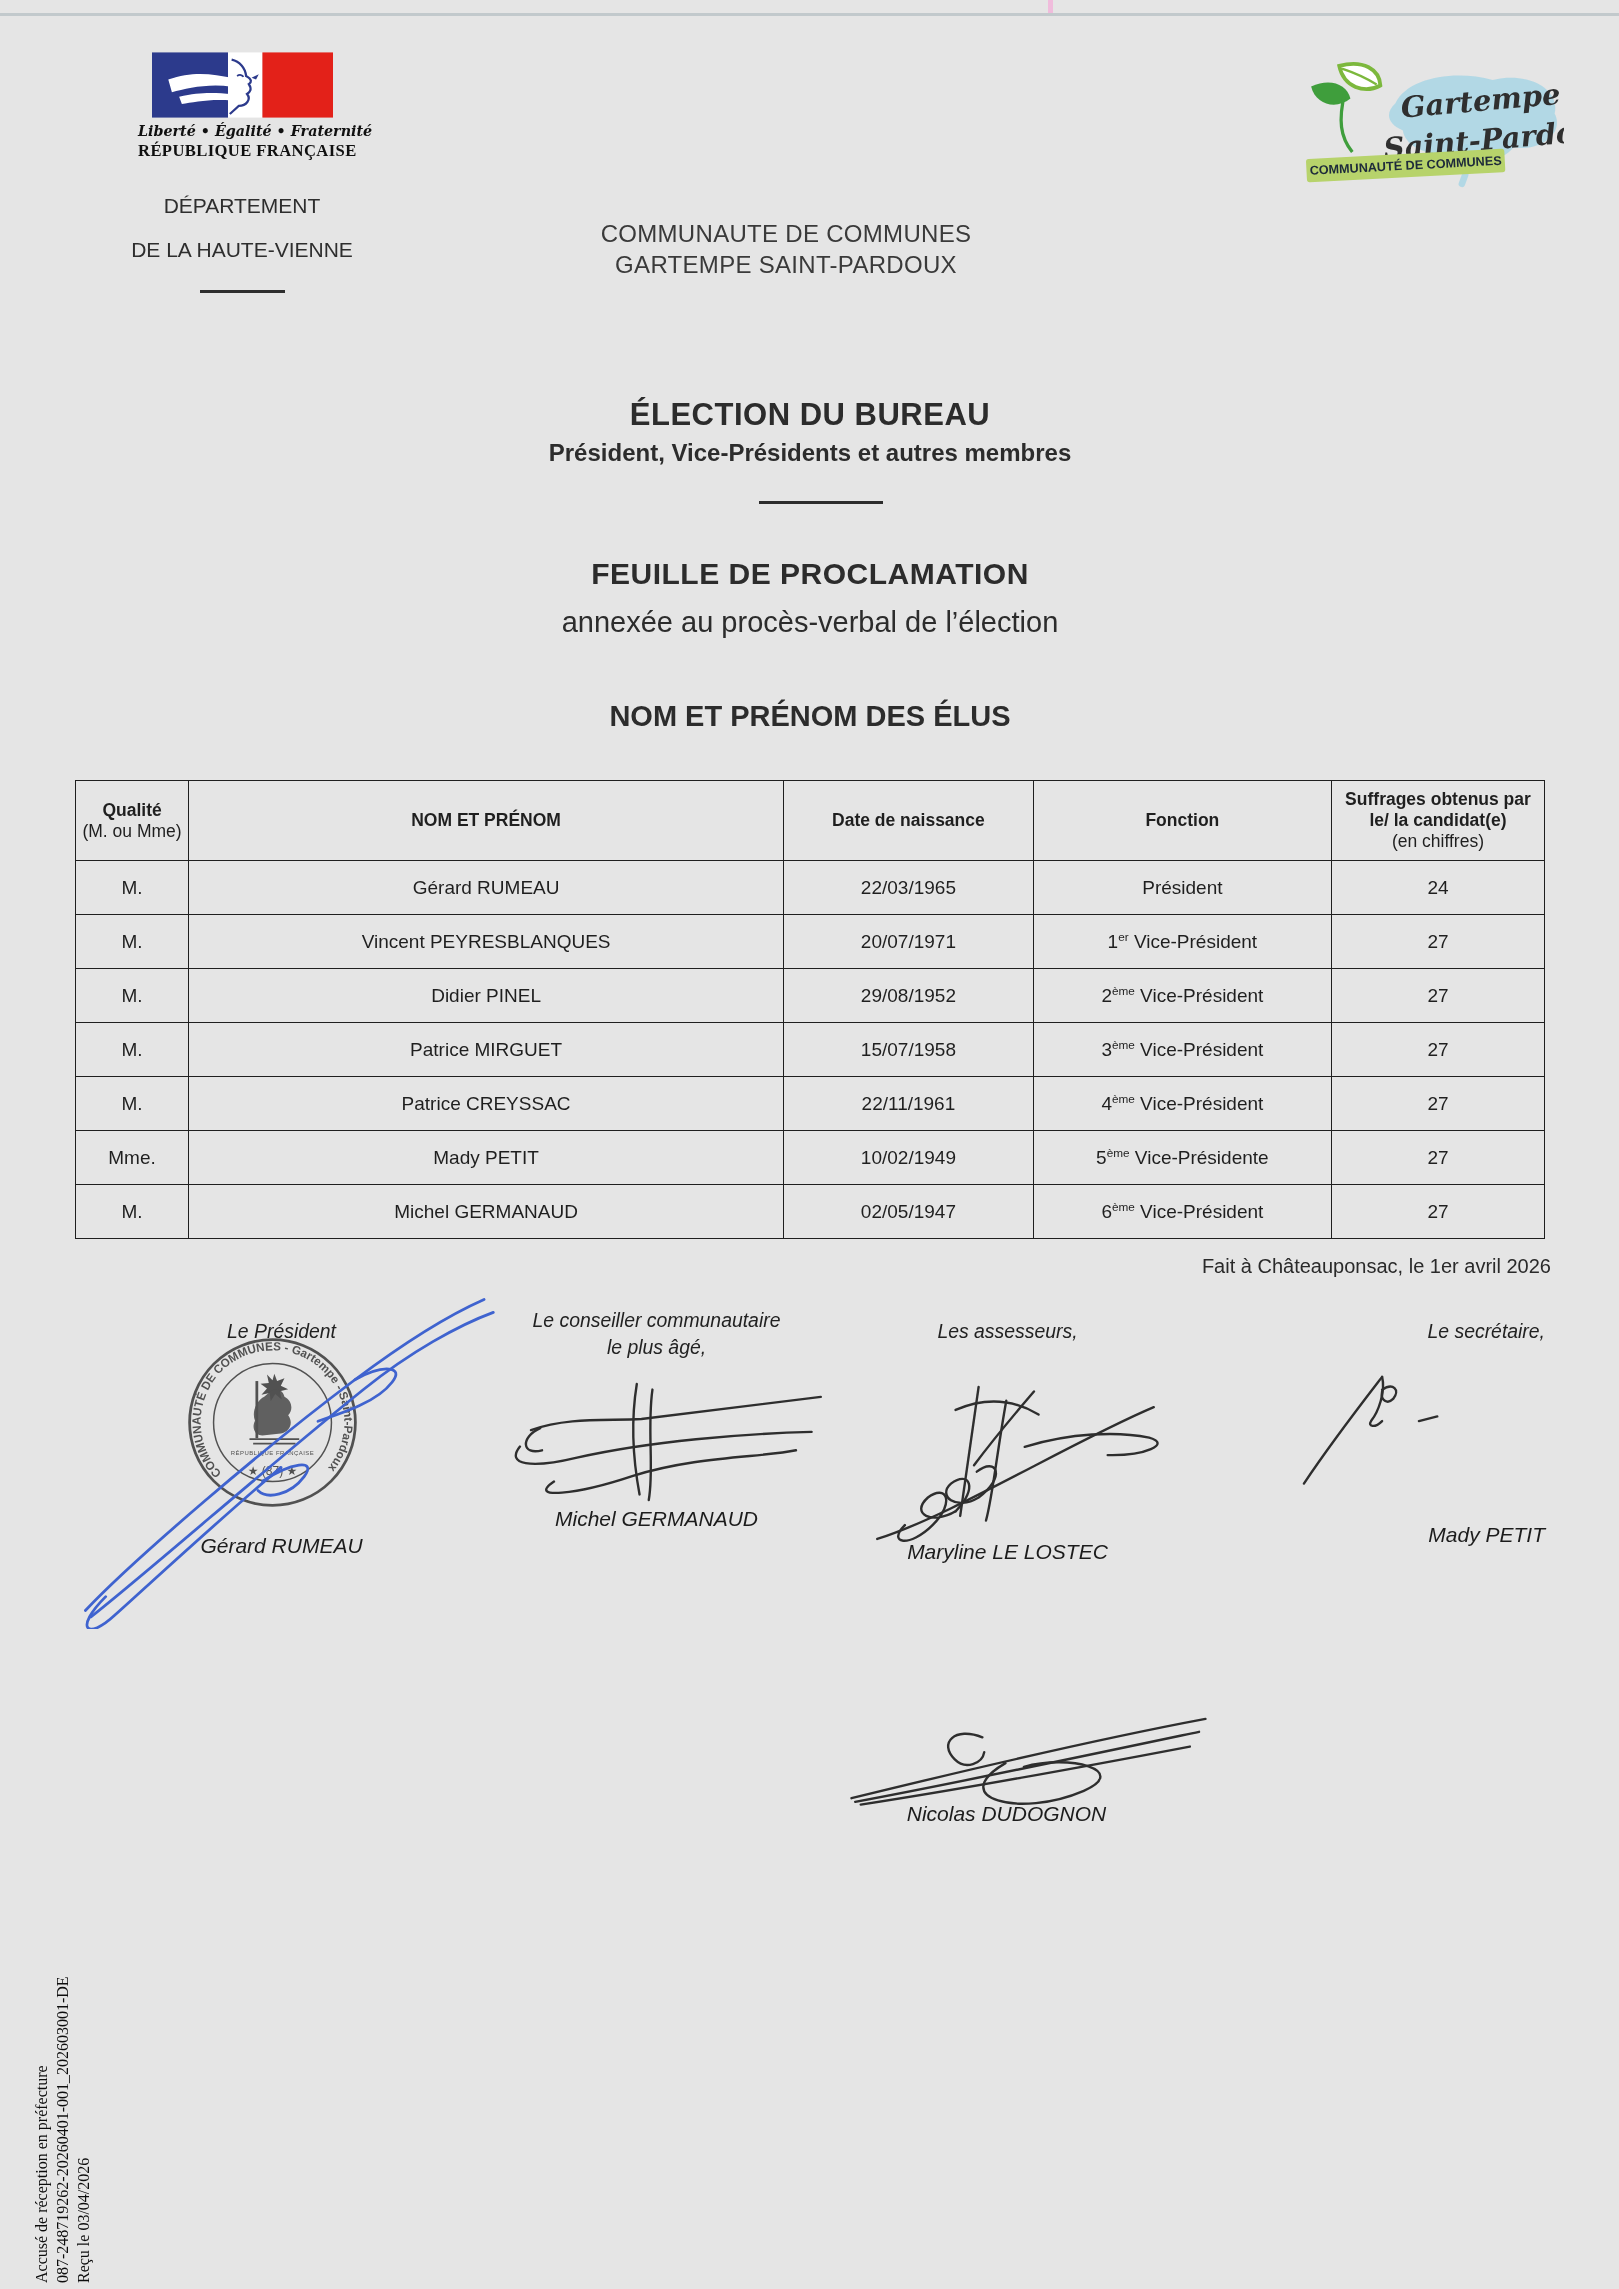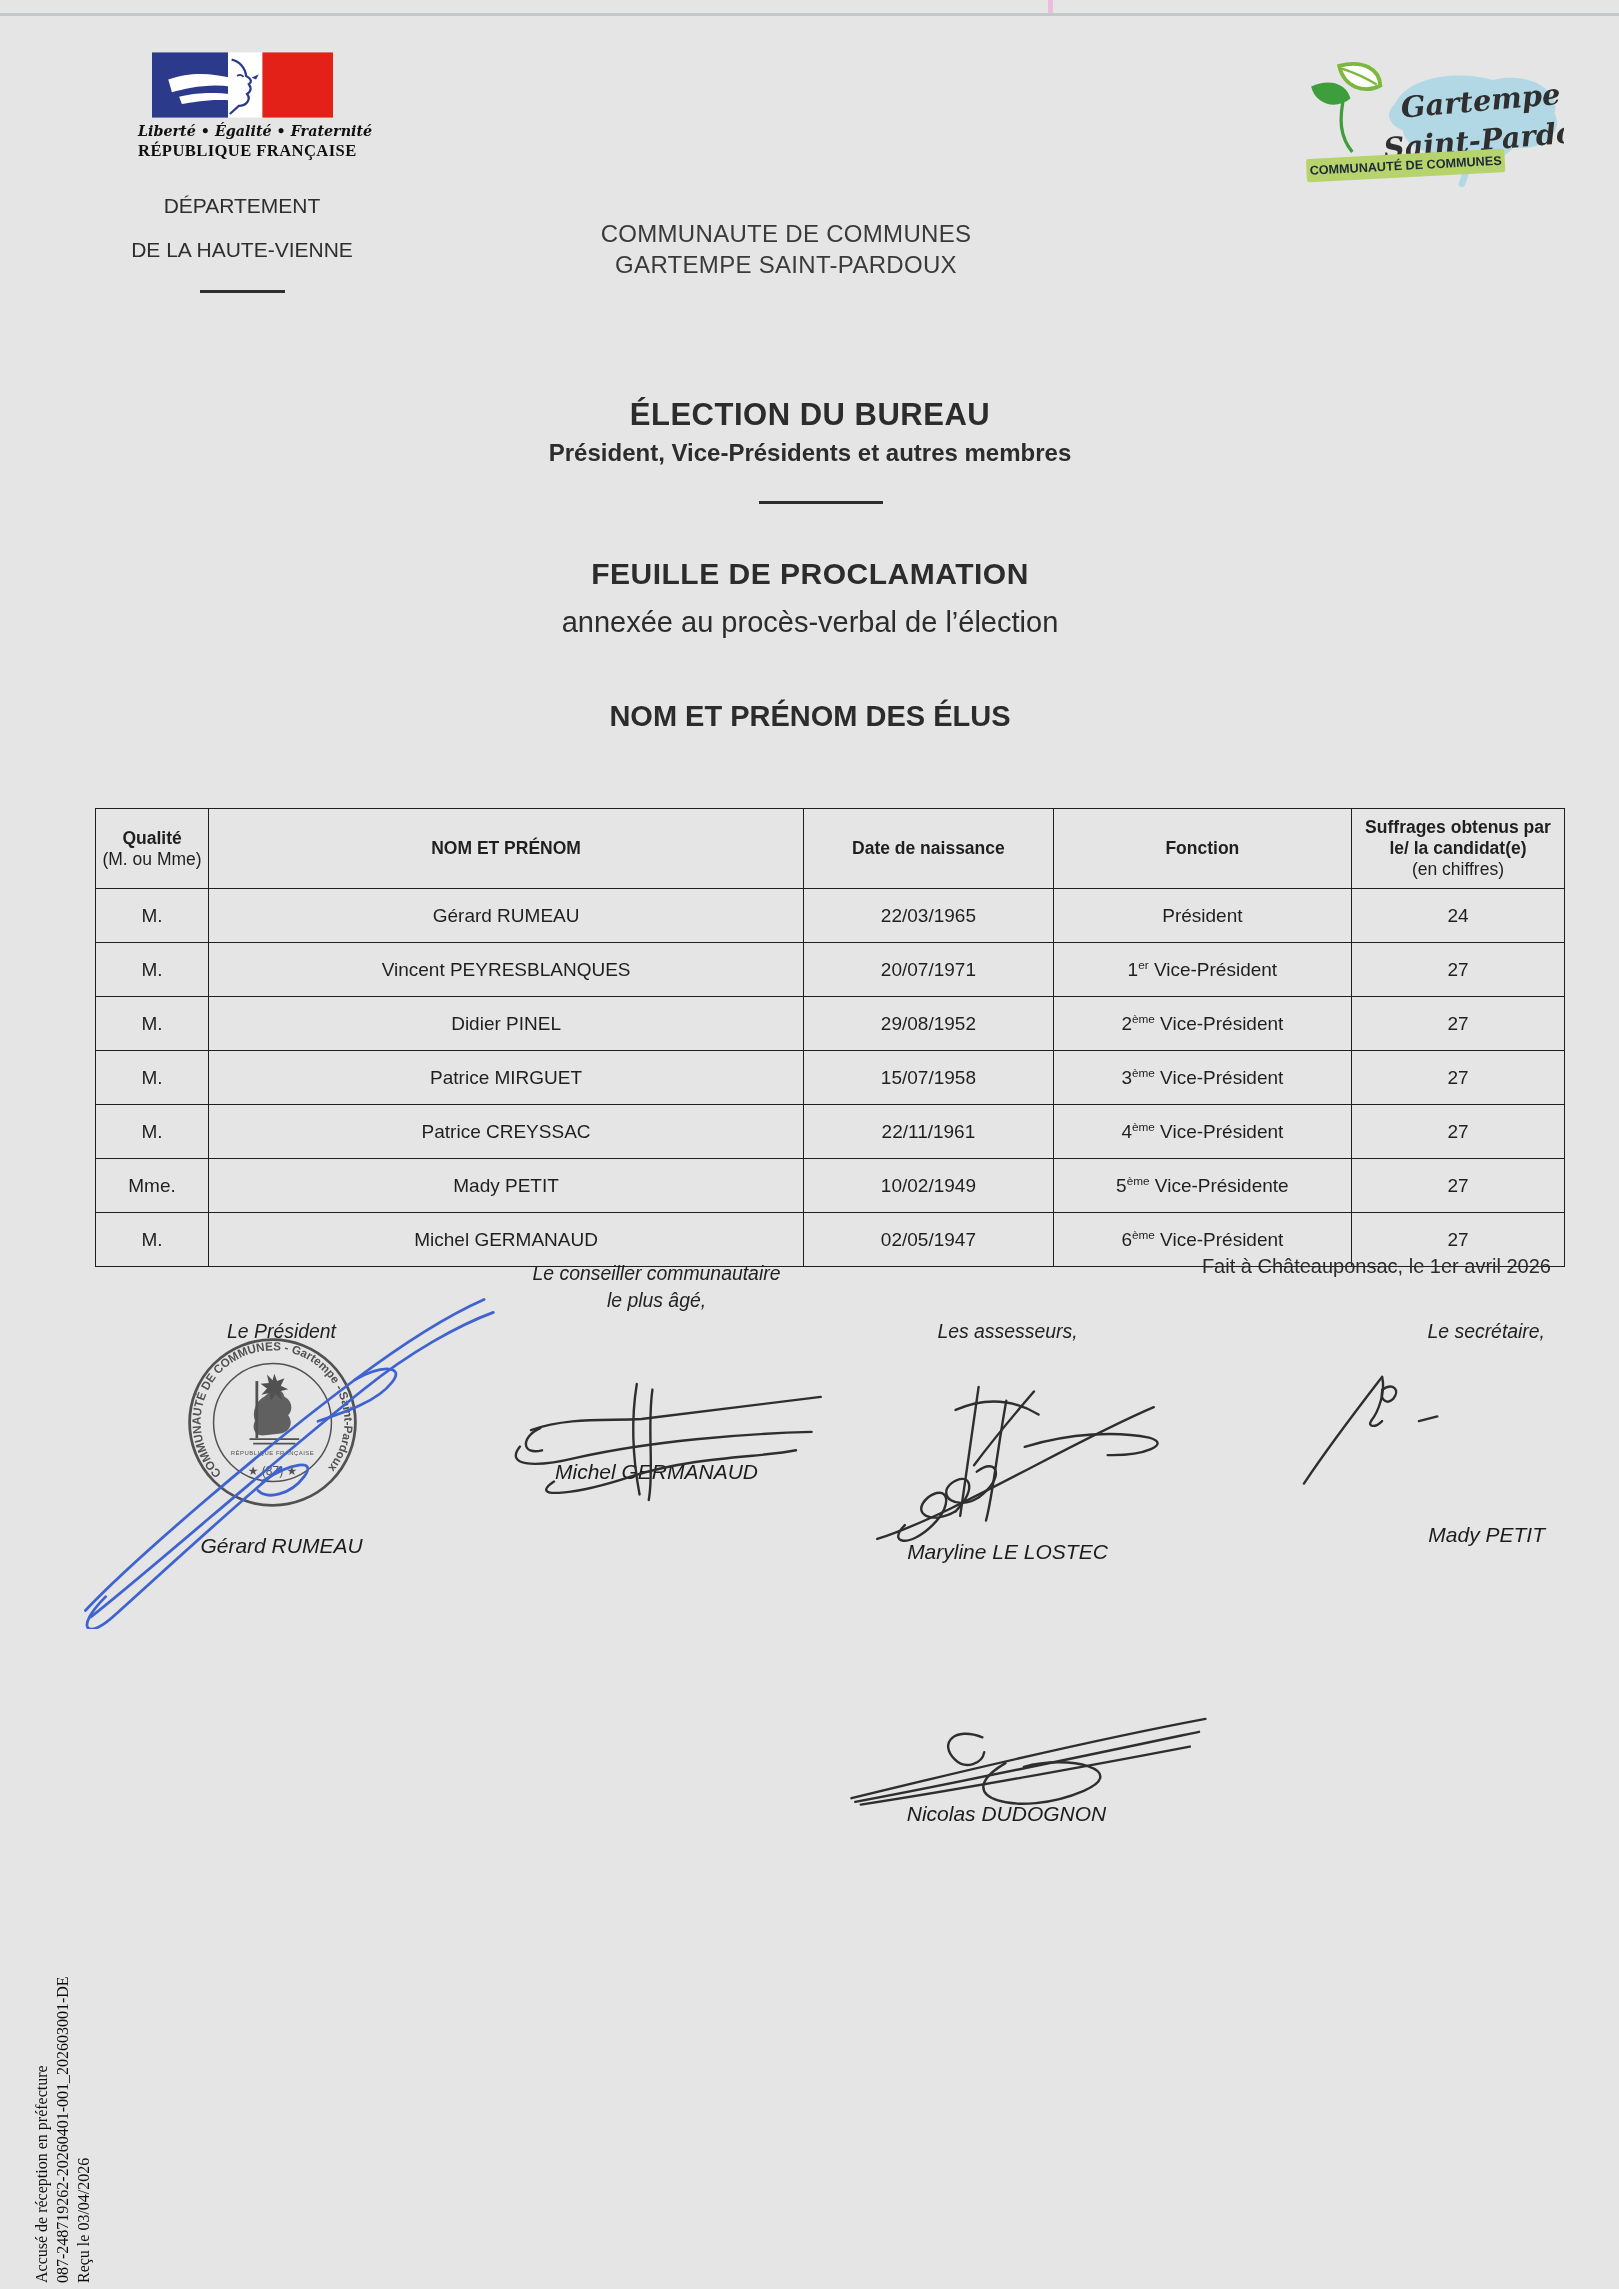--- a/index.html
+++ b/index.html
@@ -32,37 +32,37 @@
   
   .t-center{position:absolute;left:0;width:1620px;text-align:center;color:#2c2c2c;}
   .t-election{top:397px;font-size:31px;font-weight:bold;letter-spacing:0.5px;}
   .t-election-sub{top:439px;font-size:24px;font-weight:bold;}
   .t-rule{position:absolute;left:759px;top:501px;width:124px;height:2.8px;background:#2c2c2c;}
   .t-feuille{top:557px;font-size:30px;font-weight:bold;letter-spacing:0.5px;}
   .t-annexee{top:606px;font-size:29px;}
   .t-nom{top:700px;font-size:29px;font-weight:bold;}
 
   
-  .elect-table{position:absolute;left:95px;top:780px;width:1470px;border-collapse:collapse;table-layout:fixed;margin-top:28px;}
+  .elect-table{position:absolute;left:75px;top:780px;width:1470px;border-collapse:collapse;table-layout:fixed;}
   .elect-table th,.elect-table td{border:1.8px solid #1f1f1f;text-align:center;vertical-align:middle;padding:0 3.7px;}
   .elect-table th{height:79px;font-size:17.5px;line-height:21px;}
   .elect-table td{height:53px;font-size:19px;}
   .th-b{font-weight:bold;}
   .th-n{font-weight:normal;}
   .elect-table sup{font-size:.62em;}
 
   
   .fait-a{position:absolute;left:812px;top:1255px;width:739px;text-align:right;font-size:20px;color:#2a2a2a;}
 
   
   .sig-block{position:absolute;width:351px;text-align:center;}
   .sig-role{font-style:italic;font-size:19.4px;color:#222;line-height:27px;}
   .sig-name{position:absolute;left:0;width:100%;font-style:italic;font-size:21px;color:#1c1c1c;}
   .b1{left:106px;top:1318px;height:277px;}
-  .b2{left:481px;top:1260px;height:277px;}
+  .b2{left:481px;top:1307px;height:277px;}
   .b3{left:832px;top:1318px;height:277px;}
   .b4{left:1194px;top:1318px;height:277px;text-align:right;}
   .b1 .sig-name{top:216px;}
   .b2 .sig-name{top:200px;}
   .b3 .sig-name{top:222px;}
   .b4 .sig-name{top:205px;}
   .stamp-svg{position:absolute;left:79px;top:16.6px;}
   .sig-svg{position:absolute;z-index:5;}
   .blue-sig{left:78px;top:1292px;}
   .germanaud-sig{left:503px;top:1373px;}

